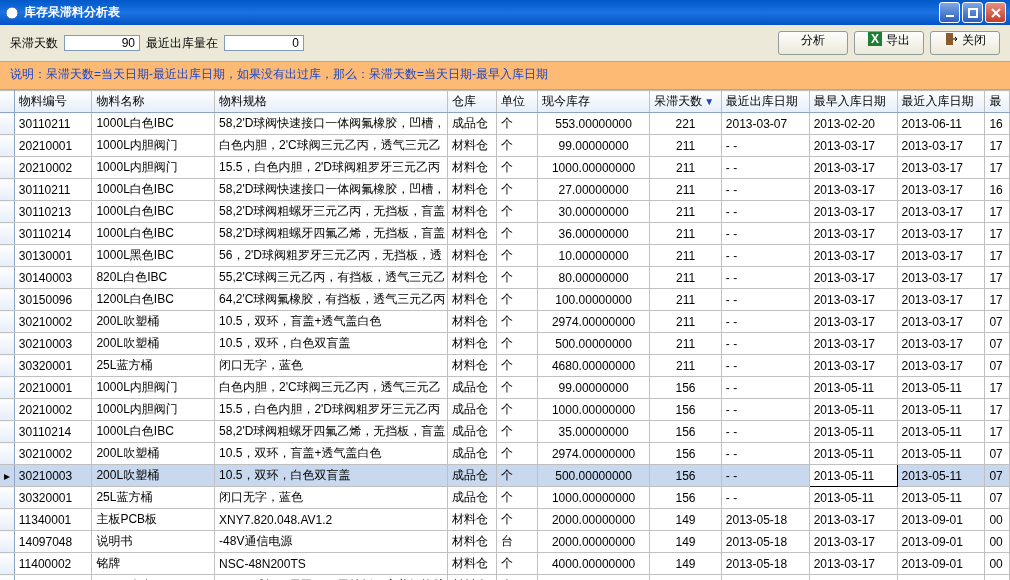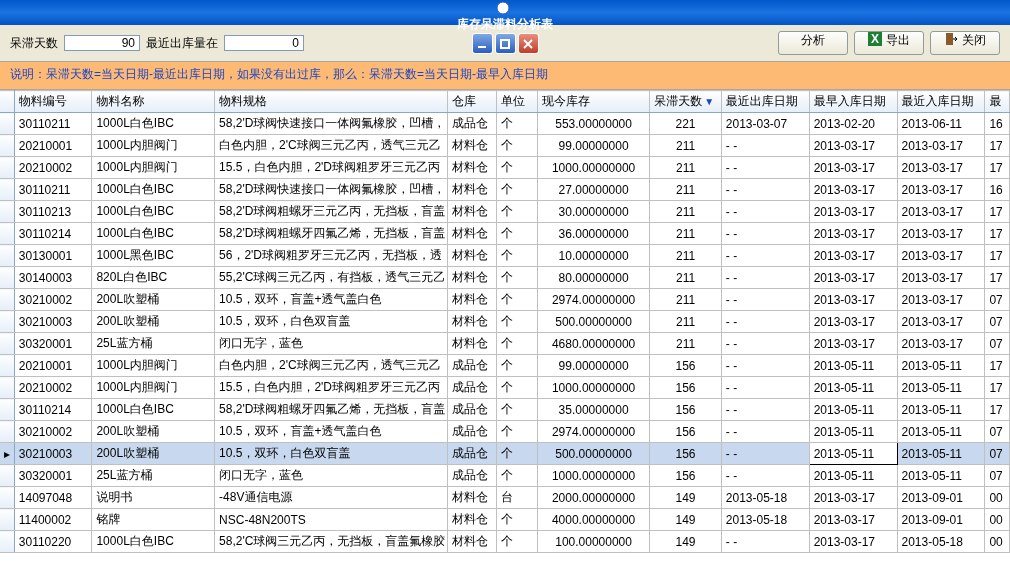--- a/index.html
+++ b/index.html
@@ -1,17 +1,17 @@
 <!DOCTYPE html>
 <html><head>
   <meta charset="utf-8">
   <style>
     * { margin: 0; padding: 0; box-sizing: border-box; font-family: "SimSun", "Microsoft YaHei", sans-serif; font-size: 12px; }
     body { background: #d4d0c8; width: 1010px; height: 580px; overflow: hidden; }
-    .titlebar { height: 25px; background: linear-gradient(to bottom, #0058c9, #1b72e1 50%, #0353c5); display: flex; align-items: center; padding: 0 4px; flex-direction: column; }
+    .titlebar { height: 25px; background: linear-gradient(to bottom, #0058c9, #1b72e1 50%, #0353c5); display: flex; align-items: center; padding: 0 4px; }
     .titlebar .icon { width: 16px; height: 16px; margin-right: 4px; display:flex; align-items:center; justify-content:center;}
     .titlebar .title { color: #fff; font-weight: bold; flex: 1; }
     .win-buttons { display: flex; gap: 2px; }
     .win-btn { width: 21px; height: 21px; background: linear-gradient(to bottom, #7fa8e4, #2a5dc0); border: 1px solid #fff; border-radius: 3px; display: flex; align-items: center; justify-content: center; cursor: pointer; }
     .win-btn.close { background: linear-gradient(to bottom, #e98f7e, #c03e2a); }
     .win-btn svg { width: 10px; height: 10px; }
     .toolbar { background: #ece9d8; padding: 6px 10px; display: flex; align-items: center; gap: 6px; border-bottom: 1px solid #aca899; }
     .toolbar label { color: #000; white-space: nowrap; }
     .toolbar input { height: 16px; border: 1px solid #7f9db9; padding: 0 4px; background: #fff; text-align: right; }
     .toolbar .input-days { width: 76px; }
@@ -230,20 +230,34 @@
           <td>个</td>
           <td class="col-num">80.00000000</td>
           <td class="col-num">211</td>
           <td>- -</td>
           <td>2013-03-17</td>
           <td>2013-03-17</td>
           <td>17</td>
         </tr>
         <tr>
           <td class="rowmark"></td>
+          <td>30150096</td>
+          <td>1200L白色IBC</td>
+          <td>64,2'C球阀氟橡胶，有挡板，透气三元乙丙</td>
+          <td>材料仓</td>
+          <td>个</td>
+          <td class="col-num">100.00000000</td>
+          <td class="col-num">211</td>
+          <td>- -</td>
+          <td>2013-03-17</td>
+          <td>2013-03-17</td>
+          <td>17</td>
+        </tr>
+        <tr>
+          <td class="rowmark"></td>
           <td>30210002</td>
           <td>200L吹塑桶</td>
           <td>10.5，双环，盲盖+透气盖白色</td>
           <td>材料仓</td>
           <td>个</td>
           <td class="col-num">2974.00000000</td>
           <td class="col-num">211</td>
           <td>- -</td>
           <td>2013-03-17</td>
           <td>2013-03-17</td>
@@ -356,20 +370,34 @@
           <td>个</td>
           <td class="col-num">1000.00000000</td>
           <td class="col-num">156</td>
           <td>- -</td>
           <td>2013-05-11</td>
           <td>2013-05-11</td>
           <td>07</td>
         </tr>
         <tr>
           <td class="rowmark"></td>
+          <td>11340001</td>
+          <td>主板PCB板</td>
+          <td>XNY7.820.048.AV1.2</td>
+          <td>材料仓</td>
+          <td>个</td>
+          <td class="col-num">2000.00000000</td>
+          <td class="col-num">149</td>
+          <td>2013-05-18</td>
+          <td>2013-03-17</td>
+          <td>2013-09-01</td>
+          <td>00</td>
+        </tr>
+        <tr>
+          <td class="rowmark"></td>
           <td>14097048</td>
           <td>说明书</td>
           <td>-48V通信电源</td>
           <td>材料仓</td>
           <td>台</td>
           <td class="col-num">2000.00000000</td>
           <td class="col-num">149</td>
           <td>2013-05-18</td>
           <td>2013-03-17</td>
           <td>2013-09-01</td>

